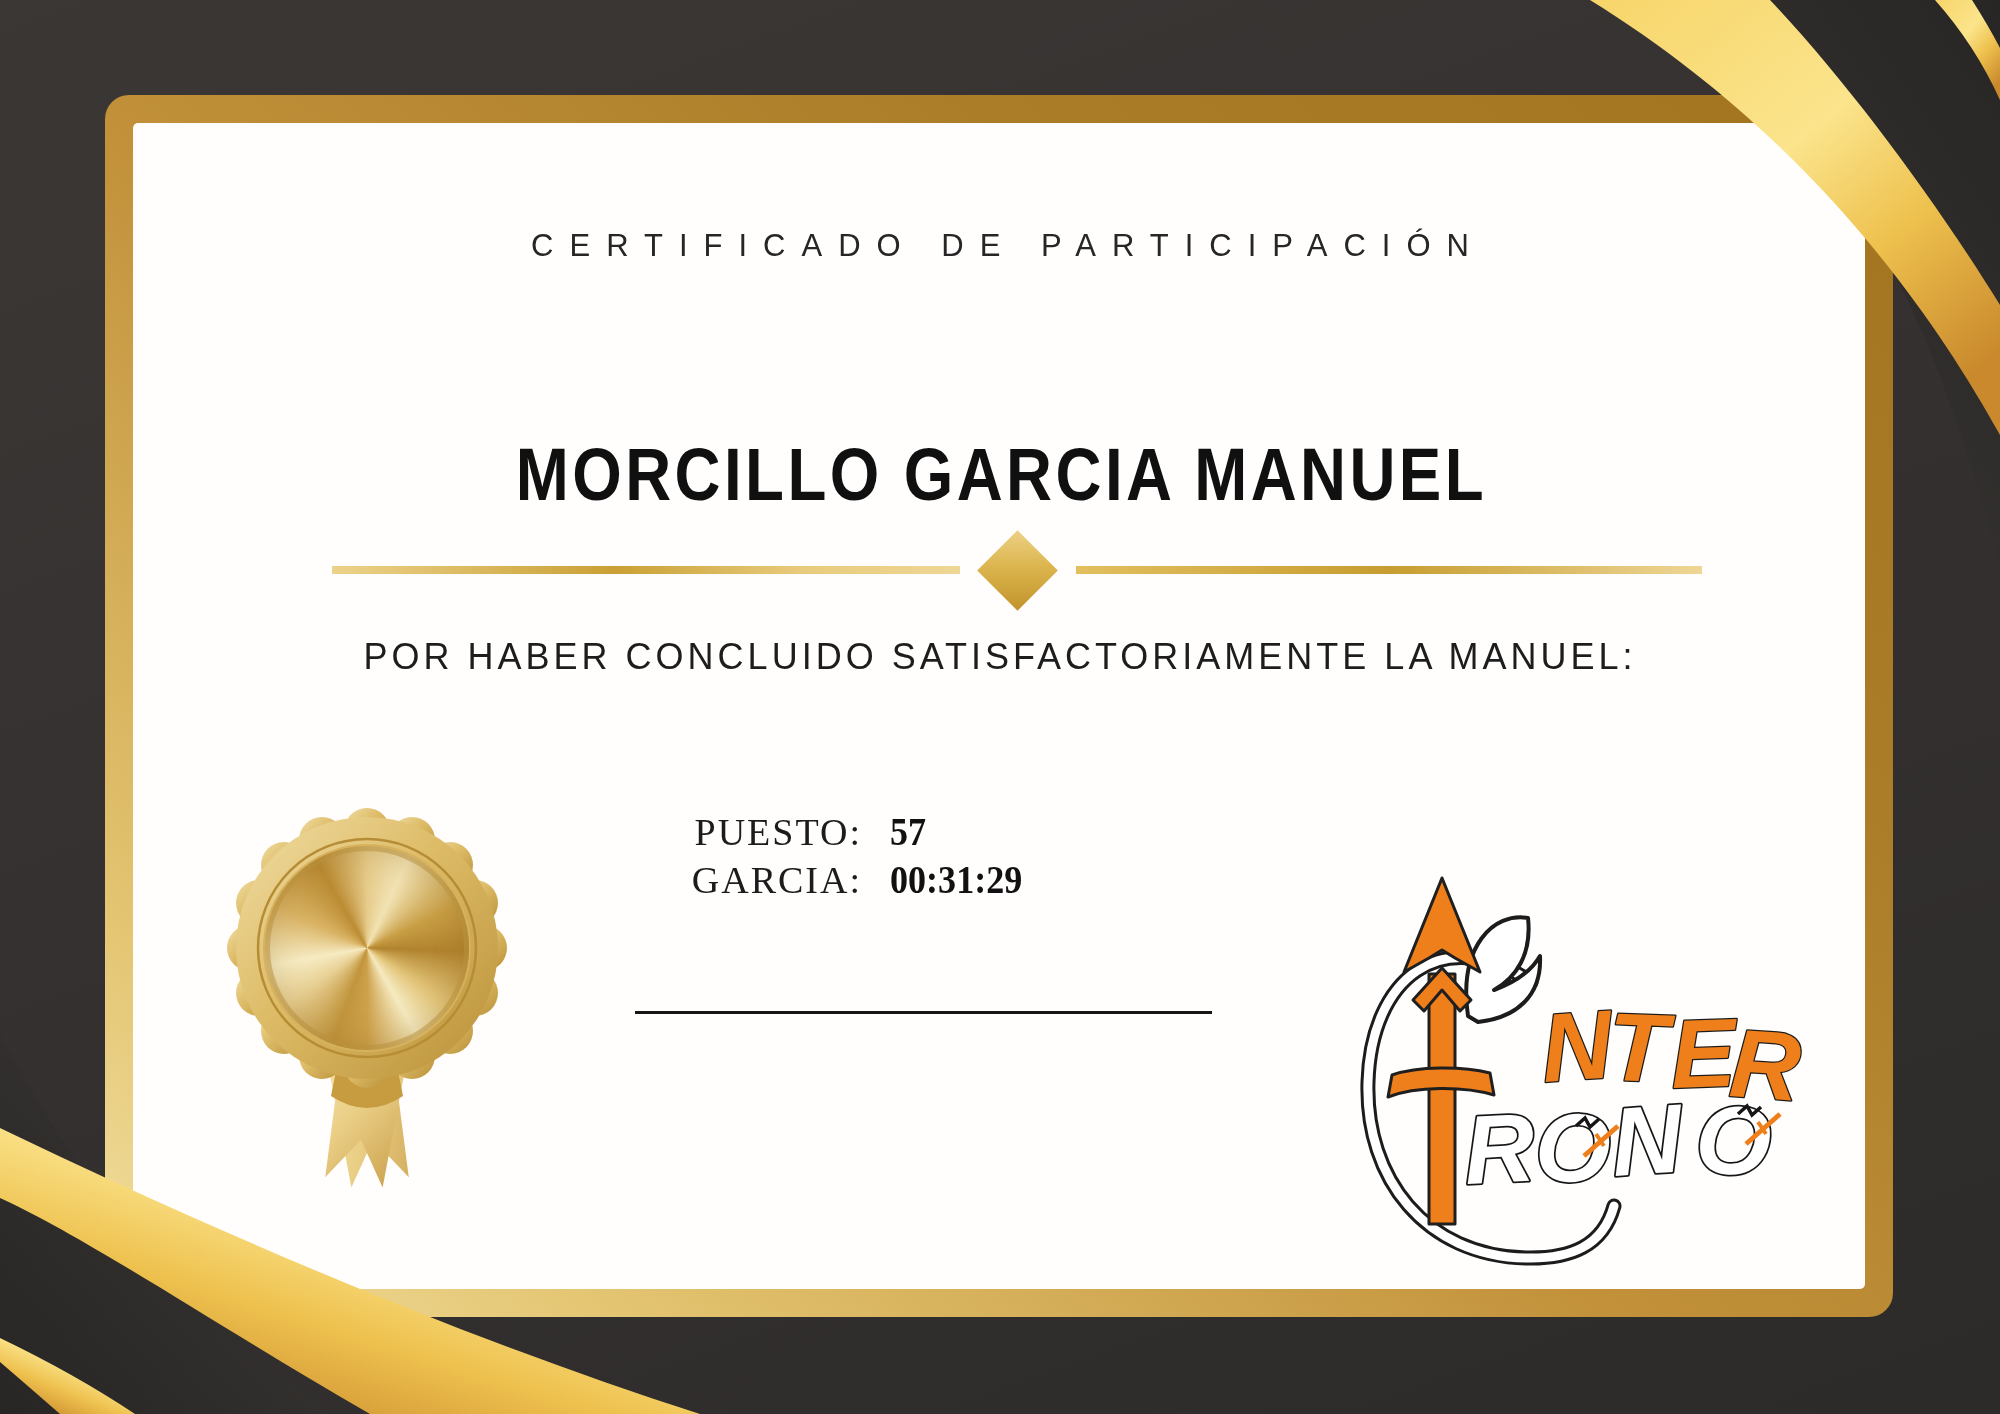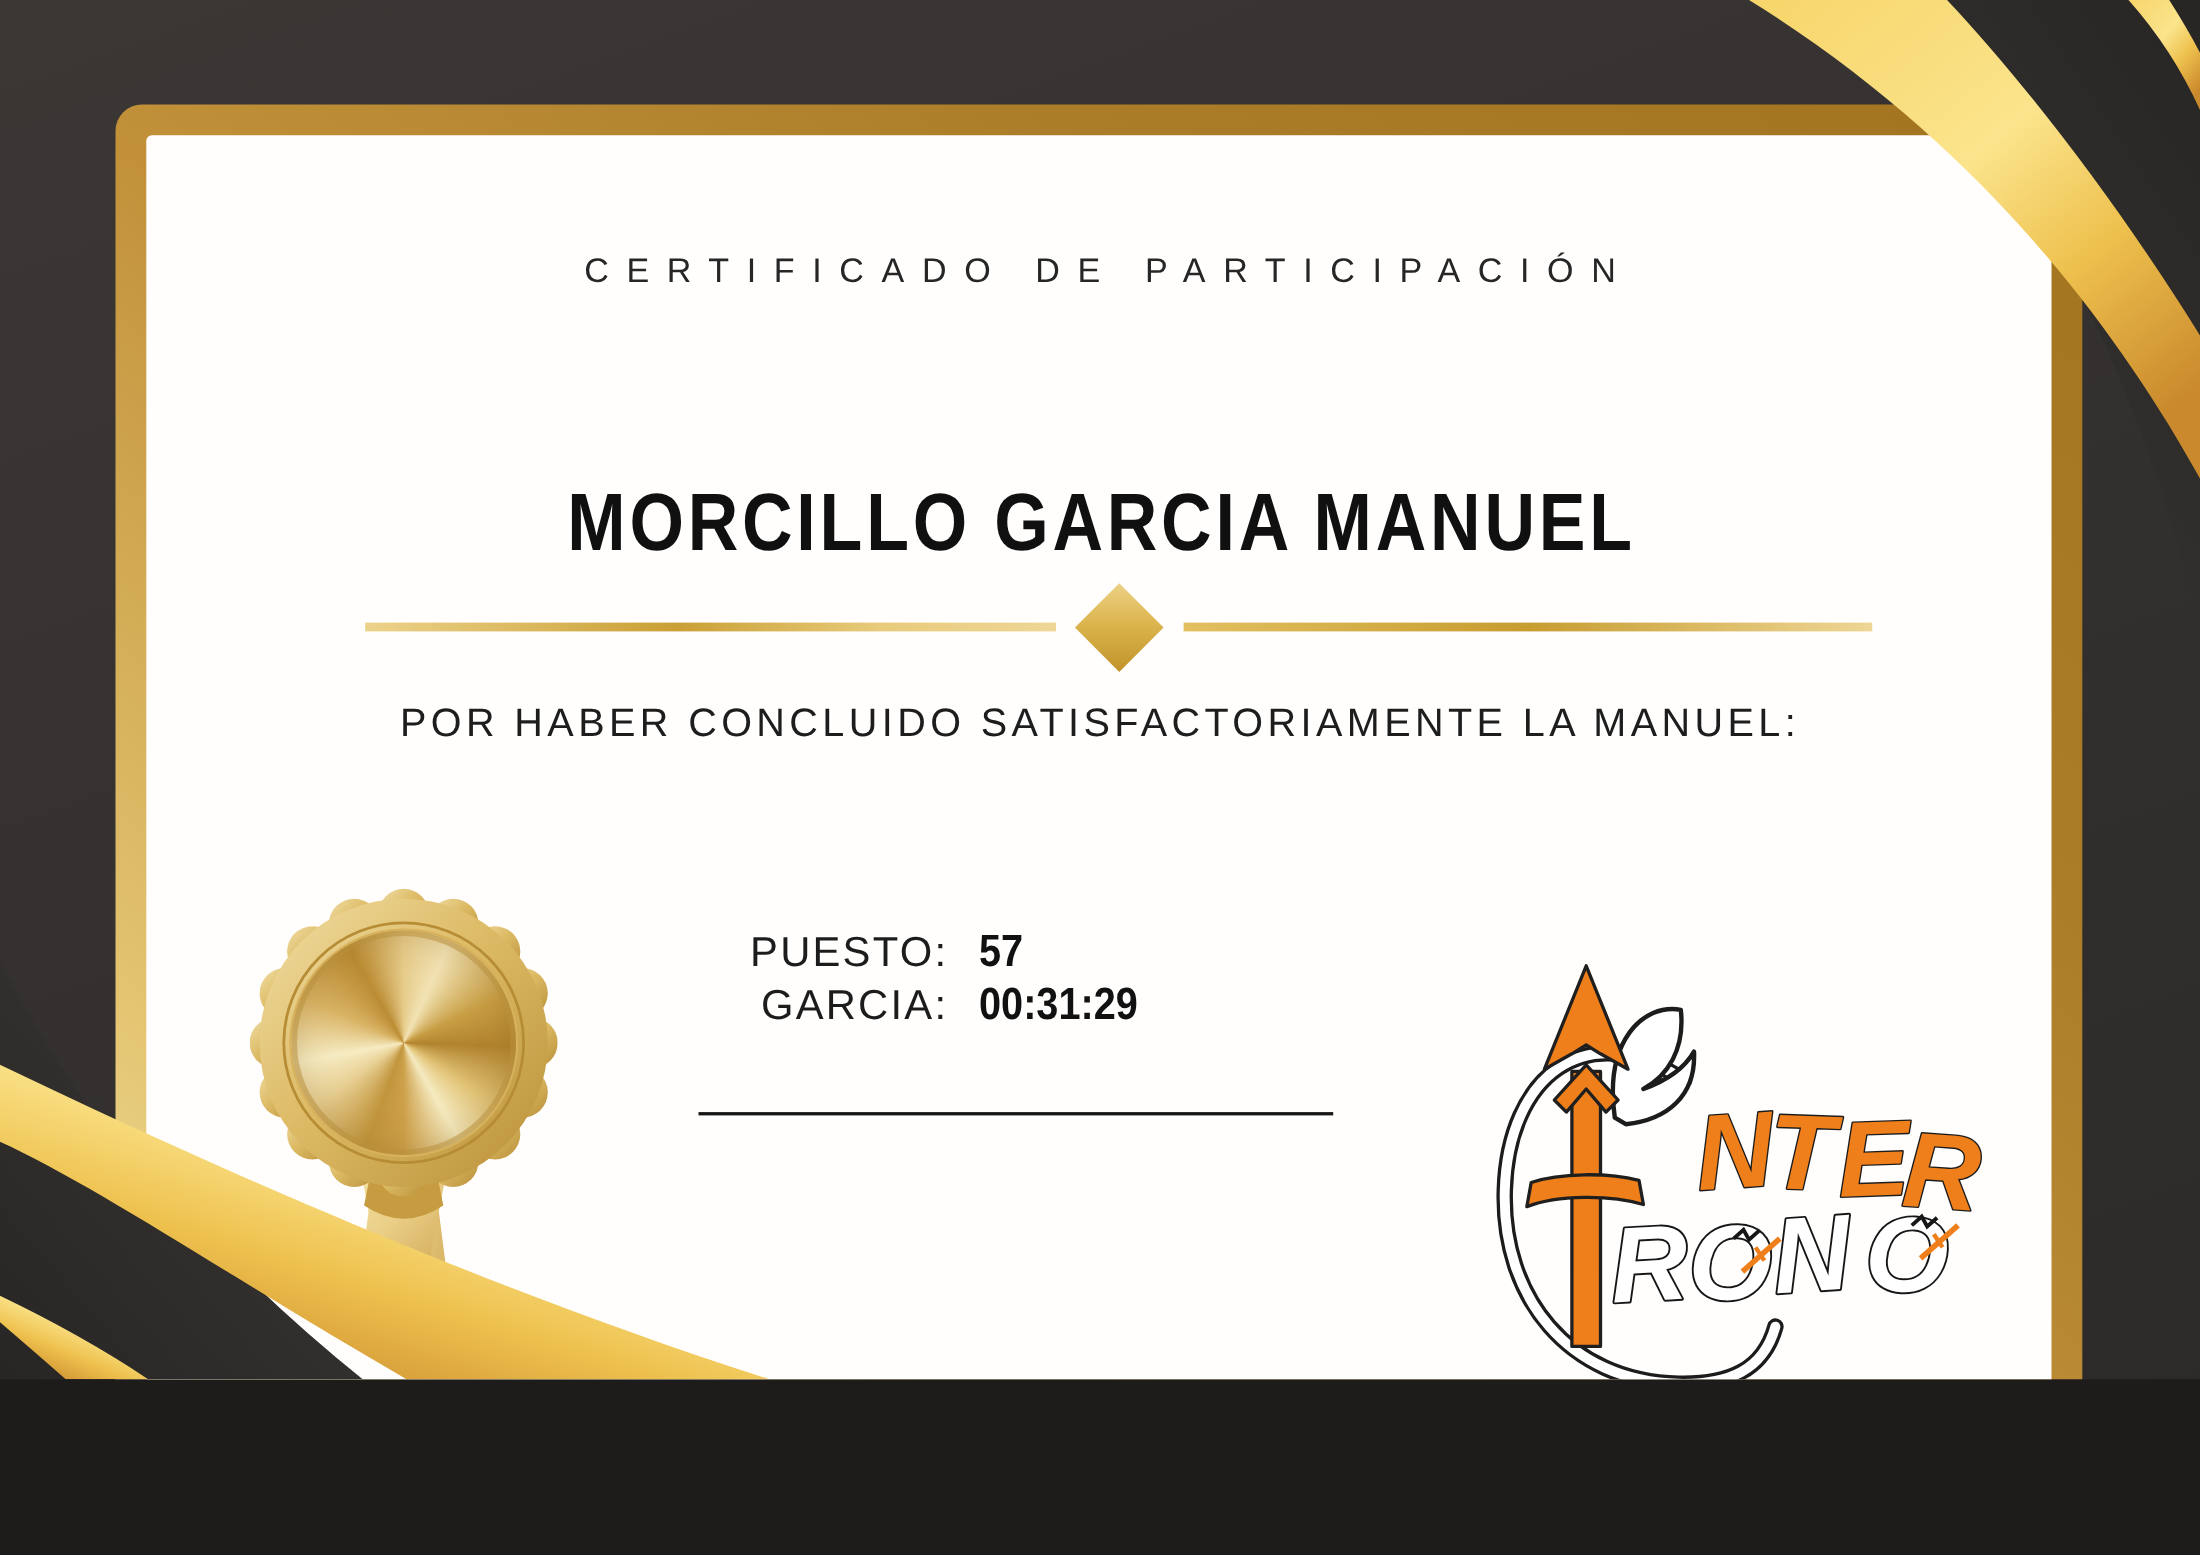--- a/index.html
+++ b/index.html
@@ -1,17 +1,17 @@
 <!DOCTYPE html>
 <html><head>
 <meta charset="utf-8">
 <style>
   html,body{margin:0;padding:0;background:#1e1c1b;}
   .stage{
-    position:relative;width:2000px;height:1254px;overflow:hidden;
+    position:relative;width:2000px;height:1414px;overflow:hidden;
     background:linear-gradient(160deg,#3a3735 0%,#343130 45%,#2d2b29 100%);
     font-family:"Liberation Sans",sans-serif;
   }
   
   .frame{
     position:absolute;left:105px;top:95px;width:1788px;height:1222px;
     box-sizing:border-box;padding:28px;border-radius:24px;
     background:linear-gradient(38deg,#f2e0a2 0%,#e3c470 16%,#c2913a 45%,#ab7d28 72%,#a2741f 100%);
     z-index:1;
   }
@@ -34,21 +34,21 @@
   .diamond{
     position:absolute;left:989px;top:542px;width:57px;height:57px;z-index:3;
     transform:rotate(45deg);
     background:linear-gradient(135deg,#ecd186 0%,#dcb54e 45%,#c1932a 100%);
   }
   .subtitle{
     position:absolute;left:0;top:636px;width:2000px;text-align:center;
     font-size:36px;letter-spacing:4px;color:#1d1d1d;z-index:3;white-space:nowrap;
   }
   
-  .stats{position:absolute;left:542px;top:841px;z-index:3;}
+  .stats{position:absolute;left:542px;top:807px;z-index:3;font-family:Liberation Serif, serif;}
   .stat-row{display:flex;align-items:baseline;height:48px;}
   .stat-label{flex:0 0 320px;text-align:right;font-size:38px;letter-spacing:2px;color:#1c1c1c;white-space:nowrap;}
   .stat-value{margin-left:28px;font-size:41px;font-weight:700;color:#111;
     display:inline-block;transform:scaleX(.88);transform-origin:left center;white-space:nowrap;}
   .signature-line{position:absolute;left:635px;top:1011px;width:577px;height:3px;background:#161616;z-index:3;}
   
   .medal{position:absolute;left:227px;top:788px;width:280px;height:410px;z-index:3;}
   .medal svg{position:absolute;left:0;top:0;}
   .medal-face{
     position:absolute;left:38px;top:58px;width:204px;height:204px;border-radius:50%;

